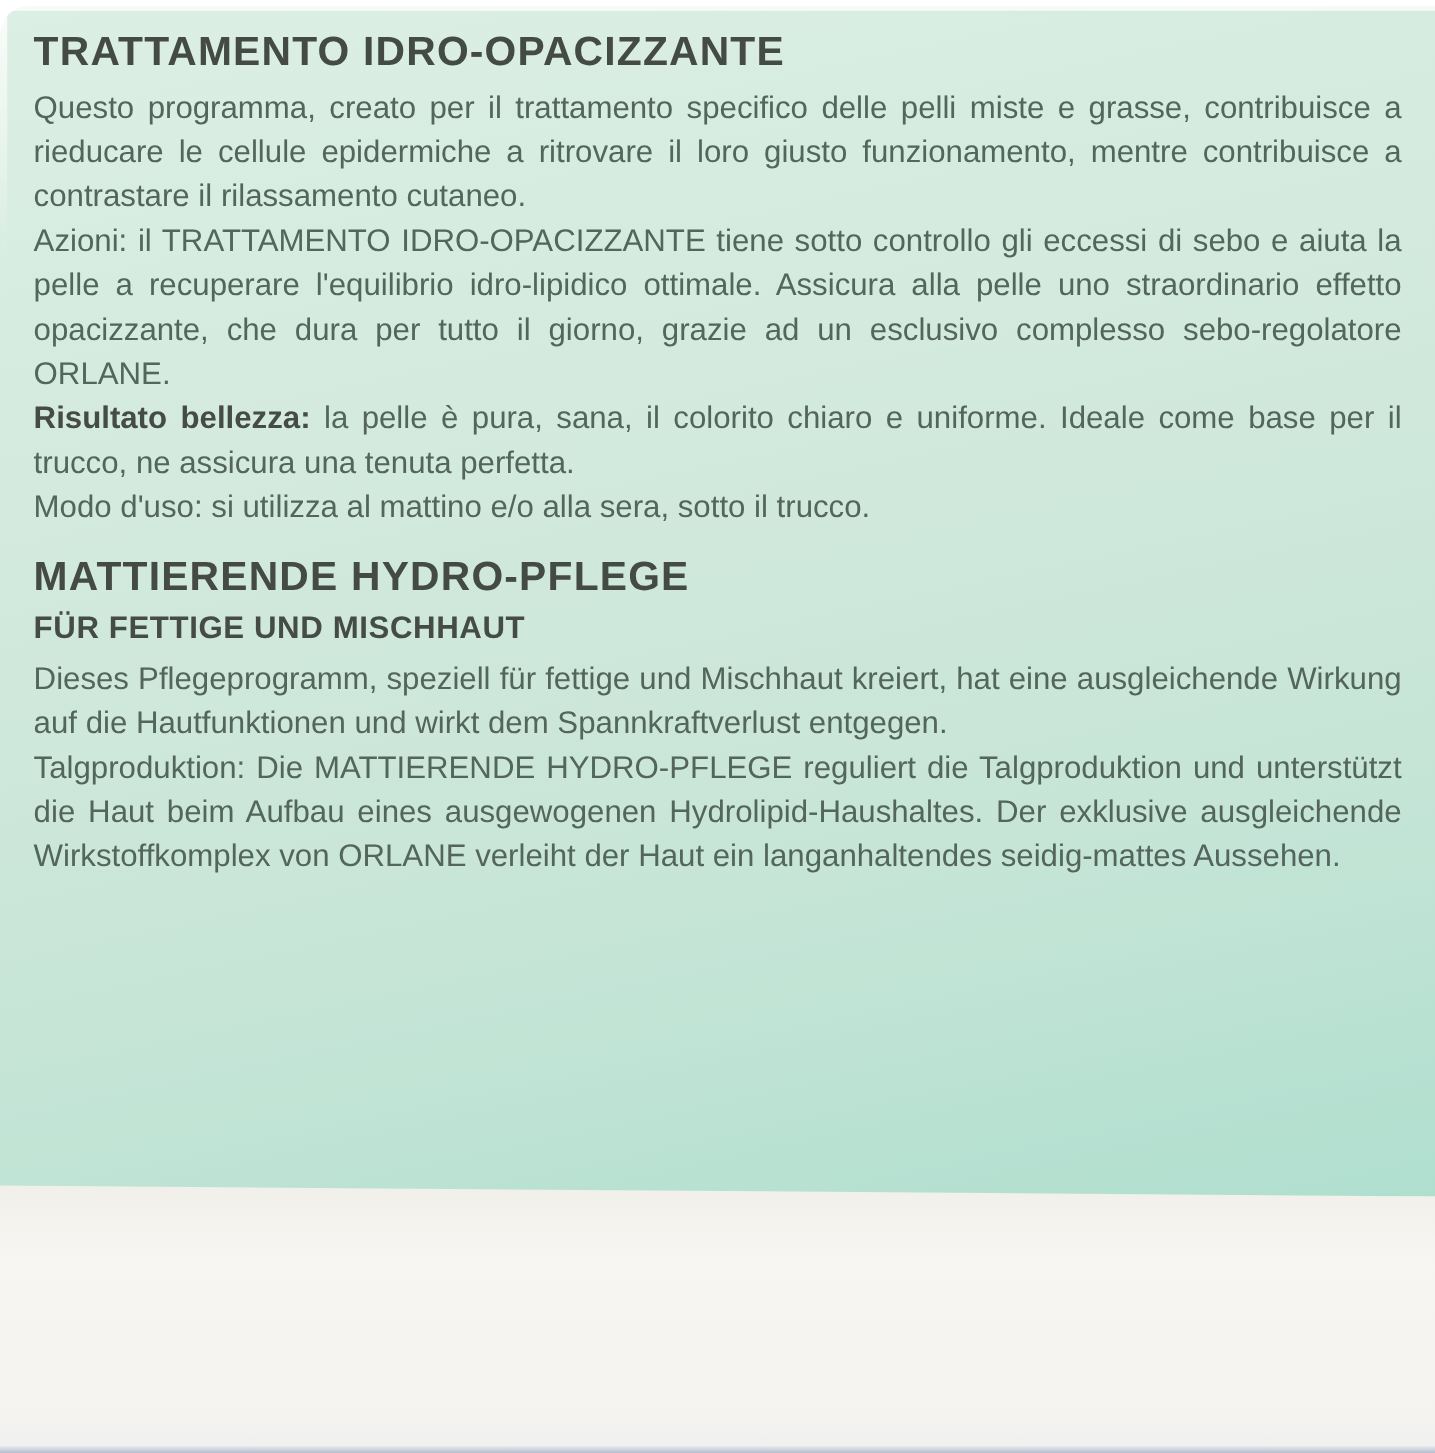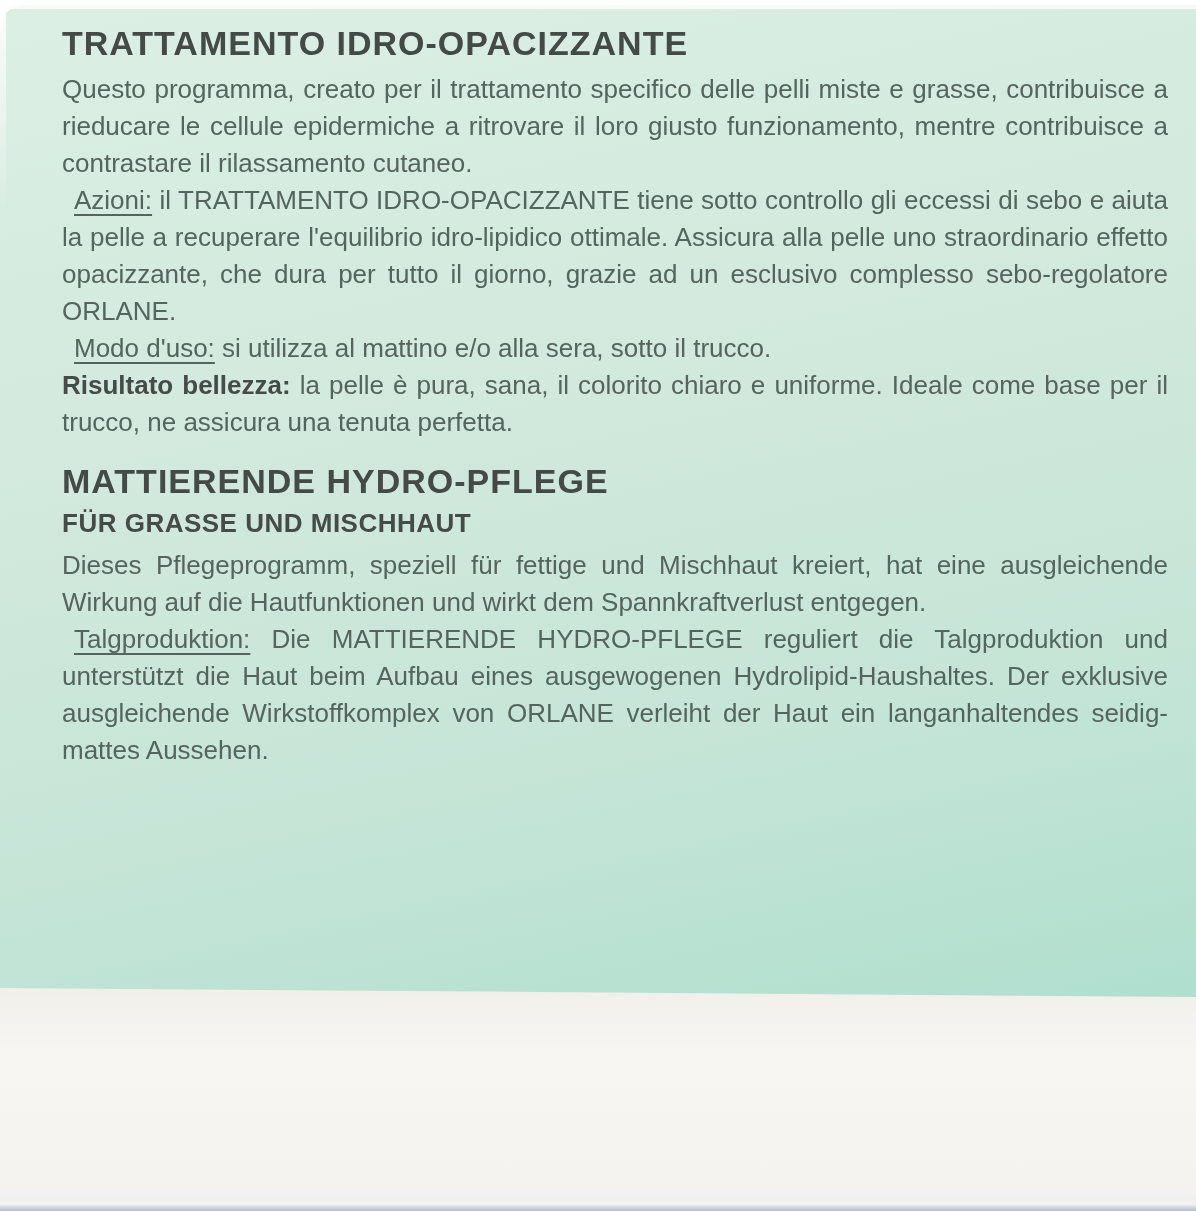--- a/index.html
+++ b/index.html
@@ -29,21 +29,21 @@
   .edge-highlight-top{
     position:absolute;left:0;top:0;width:1196px;height:4px;
     background:rgba(255,255,255,0.75);
   }
   .edge-highlight-left{
     position:absolute;left:0;top:0;width:6px;height:210px;
     background:linear-gradient(180deg,rgba(255,255,255,0.85) 0%,rgba(255,255,255,0) 100%);
   }
   .content{
     position:absolute;left:0;top:5px;width:1196px;
-    padding:20px 28px 0 62px;
+    padding:20px 28px 0 28px;
     box-sizing:border-box;
   }
   h1{
     margin:0 0 10px 0;
     font-size:34px;line-height:36px;font-weight:bold;
     letter-spacing:1px;
     color:#444b46;
   }
   h2{
     margin:0 0 10px 0;
@@ -51,24 +51,22 @@
     letter-spacing:0.5px;
     color:#454c47;
   }
   p.body{
     margin:0;
     font-size:26px;line-height:37px;
     color:#53655c;
     text-align:justify;
   }
   .u{
-    text-decoration:underline;
     text-decoration-thickness:2px;
     text-underline-offset:5px;
-    margin-left:12px;
   }
   .b{
     font-weight:bold;
     color:#454c47;
   }
   .section-german{margin-top:22px;}
 </style>
 </head>
 <body>
 
@@ -81,25 +79,25 @@
     <div class="edge-highlight-top"></div>
     <div class="edge-highlight-left"></div>
   </div>
 
   <div class="content">
 
     <div class="section-italian">
       <h1>TRATTAMENTO IDRO-OPACIZZANTE</h1>
       <p class="body"><span>Questo programma, creato per il trattamento specifico delle pelli miste e grasse, contribuisce a rieducare le cellule epidermiche a ritrovare il loro giusto funzionamento, mentre contribuisce a contrastare il rilassamento cutaneo.</span></p>
       <p class="body"><span class="u">Azioni:</span> <span>il TRATTAMENTO IDRO-OPACIZZANTE tiene sotto controllo gli eccessi di sebo e aiuta la pelle a recuperare l'equilibrio idro-lipidico ottimale. Assicura alla pelle uno straordinario effetto opacizzante, che dura per tutto il giorno, grazie ad un esclusivo complesso sebo-regolatore ORLANE.</span></p>
+      <p class="body"><span class="b">Risultato bellezza:</span> <span>la pelle è pura, sana, il colorito chiaro e uniforme. Ideale come base per il trucco, ne assicura una tenuta perfetta.</span></p>
       <p class="body"><span class="u">Modo d'uso:</span> <span>si utilizza al mattino e/o alla sera, sotto il trucco.</span></p>
-      <p class="body"><span class="b">Risultato bellezza:</span> <span>la pelle è pura, sana, il colorito chiaro e uniforme. Ideale come base per il trucco, ne assicura una tenuta perfetta.</span></p>
     </div>
 
     <div class="section-german">
       <h1>MATTIERENDE HYDRO-PFLEGE</h1>
-      <h2>FÜR GRASSE UND MISCHHAUT</h2>
+      <h2>FÜR FETTIGE UND MISCHHAUT</h2>
       <p class="body"><span>Dieses Pflegeprogramm, speziell für fettige und Mischhaut kreiert, hat eine ausgleichende Wirkung auf die Hautfunktionen und wirkt dem Spannkraftverlust entgegen.</span></p>
       <p class="body"><span class="u">Talgproduktion:</span> <span>Die MATTIERENDE HYDRO-PFLEGE reguliert die Talgproduktion und unterstützt die Haut beim Aufbau eines ausgewogenen Hydrolipid-Haushaltes. Der exklusive ausgleichende Wirkstoffkomplex von ORLANE verleiht der Haut ein langanhaltendes seidig-mattes Aussehen.</span></p>
     </div>
 
   </div>
 </div>
 
 </body></html>

